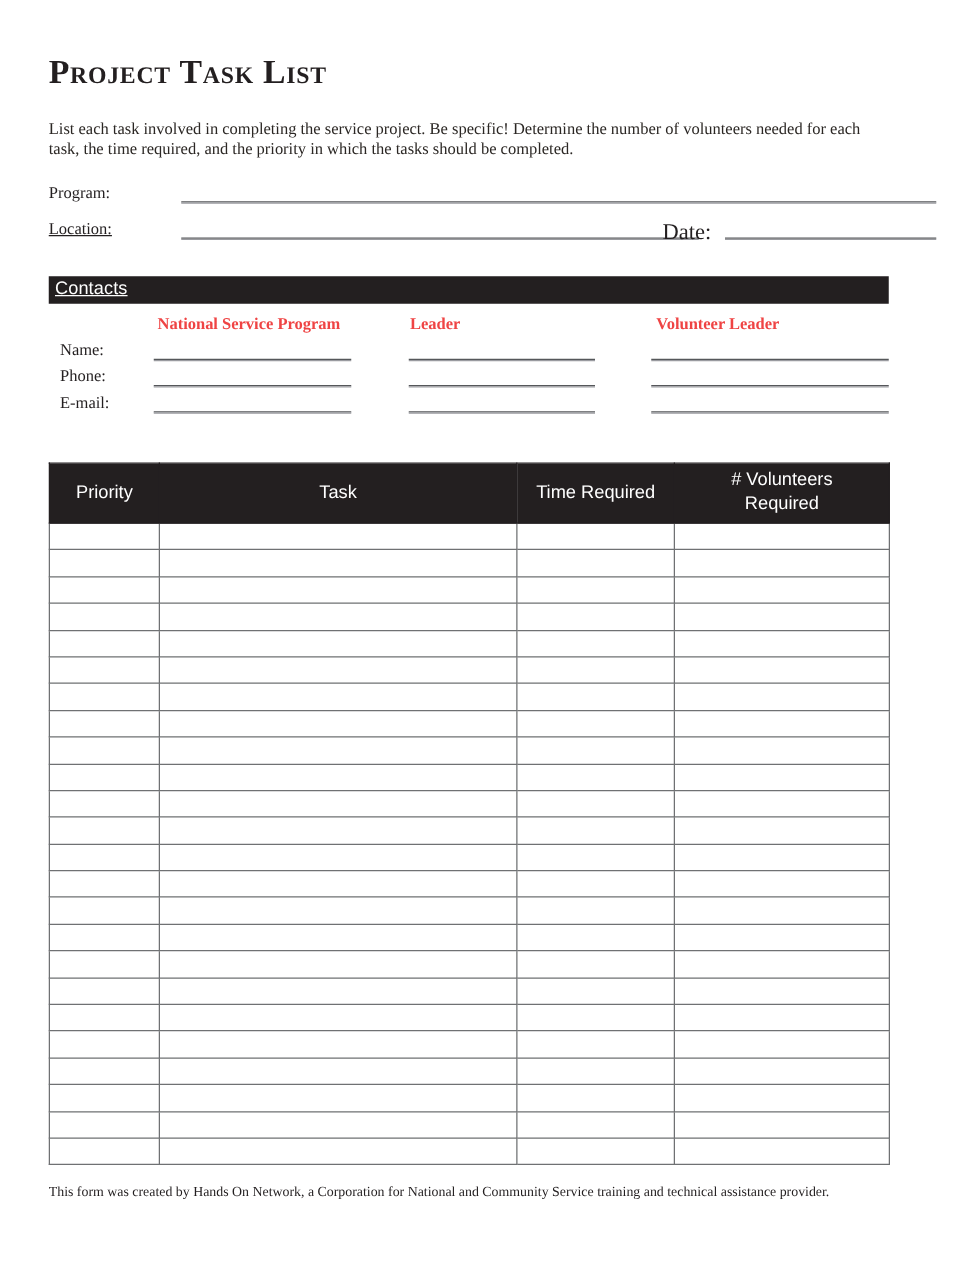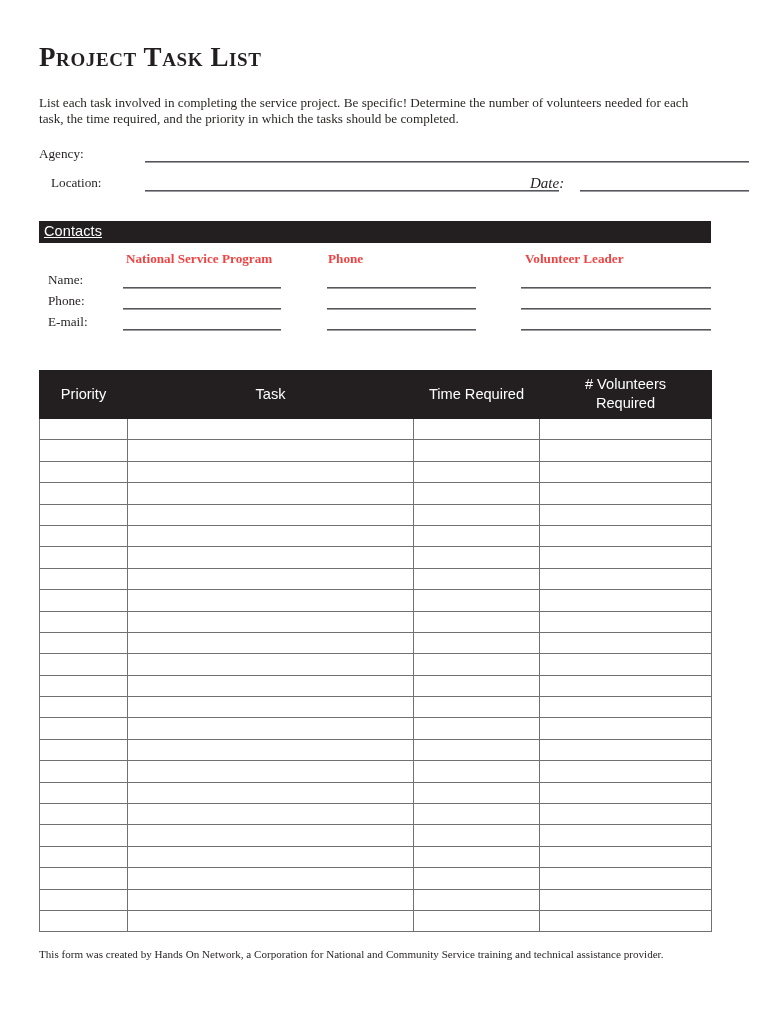--- a/index.html
+++ b/index.html
@@ -64,22 +64,22 @@
     position: absolute;
     height: 0;
     border-top: 1.6px solid #55575a;
     border-bottom: 0.7px solid #9a9ba0;
   }
 
   #project-row { top: 146px; }
   #location-row { top: 175px; }
 
   .lbl-project { position: absolute; left: 0px; top: 0px; }
-  .lbl-location { position: absolute; left: 12px; top: 0px; }
-  .lbl-date { position: absolute; left: 491px; top: 0px; font-size: 15px; font-style: italic; }
+  .lbl-location { position: absolute; left: 0px; top: 0px; text-decoration: underline; }
+  .lbl-date { position: absolute; left: 491px; top: 0px; font-size: 18px; }
 
   #project-rule { left: 106px; top: 15px; width: 604px; }
   #location-rule { left: 106px; top: 15px; width: 414px; }
   #date-rule { left: 541px; top: 15px; width: 169px; }
 
   
   .contacts-bar {
     position: absolute;
     left: 39px;
     top: 221px;
@@ -179,37 +179,37 @@
 </head>
 <body>
 
 <div class="page">
 
   <div class="doc-title">Project Task List</div>
 
   <div class="intro">List each task involved in completing the service project. Be specific! Determine the number of volunteers needed for each task, the time required, and the priority in which the tasks should be completed.</div>
 
   <div class="field-row" id="project-row">
-    <span class="field-label lbl-project">Agency:</span>
+    <span class="field-label lbl-project">Program:</span>
     <span class="rule" id="project-rule"></span>
   </div>
 
   <div class="field-row" id="location-row">
     <span class="field-label lbl-location">Location:</span>
     <span class="rule" id="location-rule"></span>
     <span class="field-label lbl-date">Date:</span>
     <span class="rule" id="date-rule"></span>
   </div>
 
   <div class="contacts-bar">
     <span>Contacts</span>
   </div>
 
   <div class="contacts-colhead ch-0">National Service Program</div>
-  <div class="contacts-colhead ch-1">Phone</div>
+  <div class="contacts-colhead ch-1">Leader</div>
   <div class="contacts-colhead ch-2">Volunteer Leader</div>
 
   <div class="contacts-rowlabel crl-0">Name:</div>
   <div class="contacts-rowlabel crl-1">Phone:</div>
   <div class="contacts-rowlabel crl-2">E-mail:</div>
 
   <div class="crule crule-c0 crule-r0"></div>
   <div class="crule crule-c1 crule-r0"></div>
   <div class="crule crule-c2 crule-r0"></div>
 

